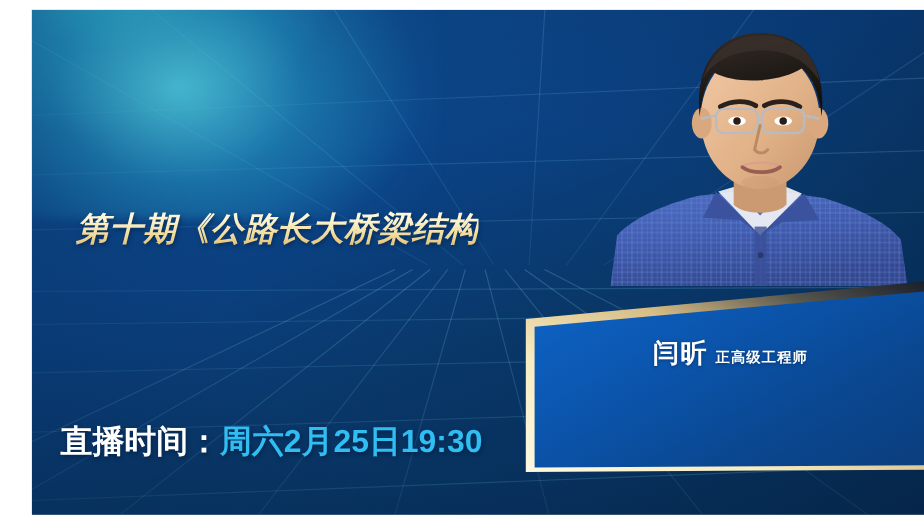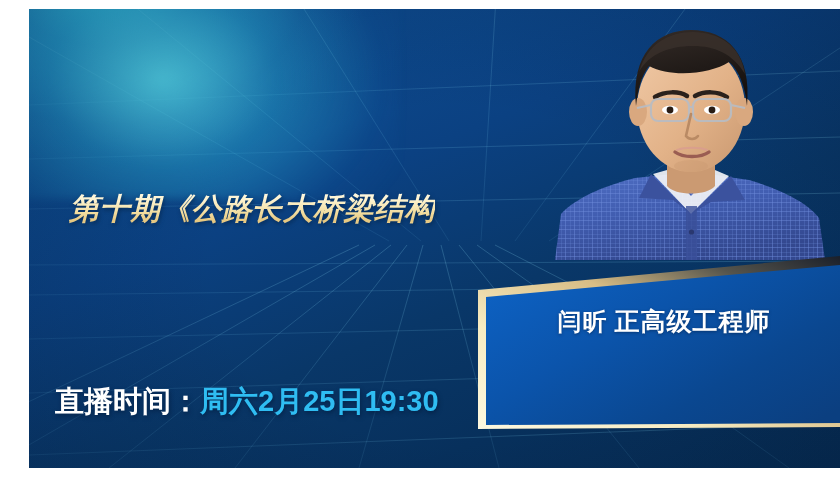--- a/index.html
+++ b/index.html
@@ -81,21 +81,21 @@
 
   .speaker-name-row{
     position:absolute;left:469px;top:296px;width:332px;
     text-align:center;white-space:nowrap;
   }
   .speaker-name{
     font-size:24px;font-weight:bold;color:#ffffff;letter-spacing:1px;
     text-shadow:0 1px 3px rgba(2,24,55,0.5);
   }
   .speaker-title{
-    font-size:25px;font-weight:bold;color:#ffffff;margin-left:7px;letter-spacing:1px;
+    font-size:13px;font-weight:bold;color:#ffffff;margin-left:7px;letter-spacing:1px;
     text-shadow:0 1px 3px rgba(2,24,55,0.5);
     text-align:center;
   }
   .speaker-company{
     position:absolute;left:469px;top:332px;width:332px;
     text-align:center;white-space:nowrap;
     font-size:15.5px;color:#f2f7ff;letter-spacing:0.4px;
     text-shadow:0 1px 3px rgba(2,24,55,0.5);
   }
 </style>

